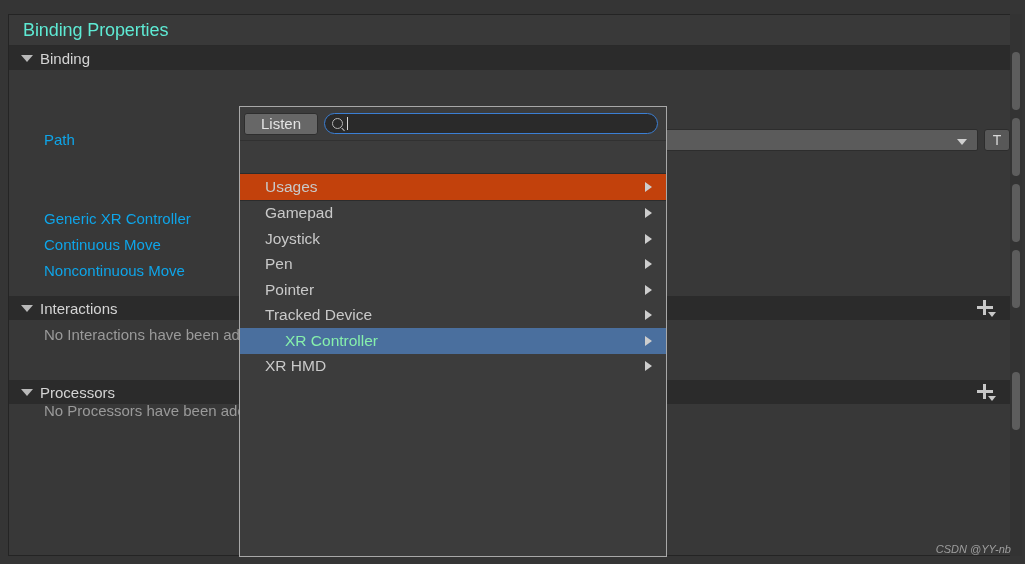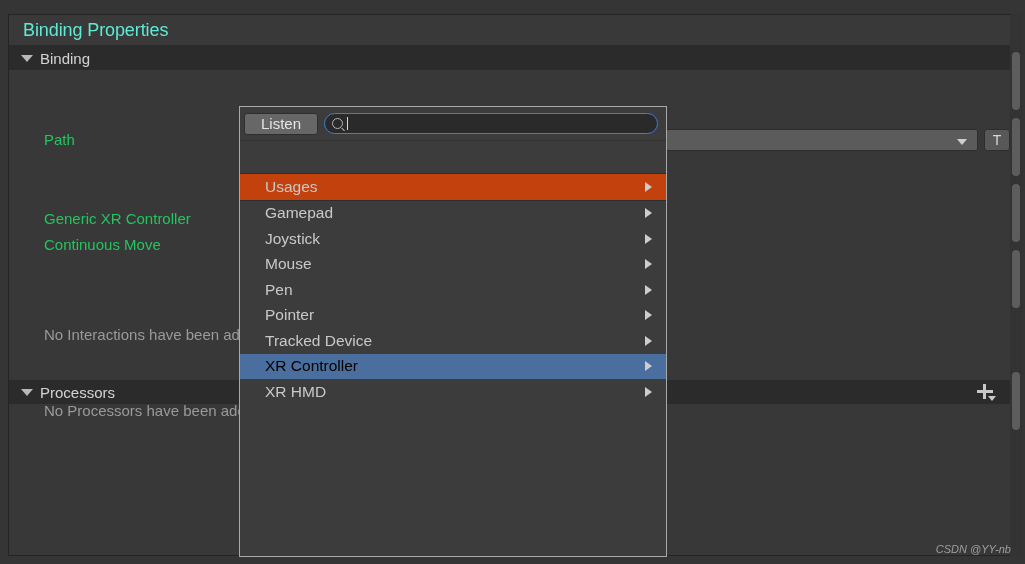--- a/index.html
+++ b/index.html
@@ -85,21 +85,21 @@
     width: 0; height: 0;
     border-left: 4px solid transparent;
     border-right: 4px solid transparent;
     border-top: 5px solid #c8c8c8;
   }
 
   
   .row-label {
     position: absolute;
     font-size: 15px;
-    color: #22c55e;
+    color: #0ea5e9;
   }
   .row-label.bold { font-weight: bold; color: #d6d6d6; }
   .row-label.dim  { color: #9a9a9a; }
 
   
   .path-field {
     position: absolute;
     left: 239px; top: 83px;
     width: 730px; height: 22px;
     background: #5b5b5b;
@@ -215,21 +215,21 @@
     box-sizing: border-box;
     cursor: pointer;
     position: relative;
   }
   .dd-item.sel { background: #4a6f9e; }
   .dd-item .ilabel {
     font-size: 15.5px;
     color: #c9c9c9;
     white-space: nowrap;
   }
-  .dd-item.sel .ilabel { color: #000000; }
+  .dd-item.sel .ilabel { color: #86efac; margin-left: 20px; }
   .dd-item .arrow {
     position: absolute;
     right: 14px;
     width: 0; height: 0;
     border-top: 5px solid transparent;
     border-bottom: 5px solid transparent;
     border-left: 7px solid #cdcdcd;
   }
   .dd-item.usage-row { background: #c2410c; }
 
@@ -282,21 +282,31 @@
       <div class="path-field">
         <span class="ptext">gripPressed [LeftHand XR Controller]</span>
         <span class="pcaret"></span>
       </div>
 
       <div class="t-btn">T</div>
 
 
       <span class="row-label" style="left:35px; top:164px;">Generic XR Controller</span>
       <span class="row-label" style="left:35px; top:190px;">Continuous Move</span>
-
+      <span class="row-label" style="left:35px; top:216px;">Noncontinuous Move</span>
+
+      <div class="foldout" style="top:250px;">
+        <span class="tri"></span>
+        <span class="ftext">Interactions</span>
+        <span class="plus-btn">
+          <span class="h"></span>
+          <span class="v"></span>
+          <span class="dd"></span>
+        </span>
+      </div>
 
       <span class="row-label dim" style="left:35px; top:280px;">No Interactions have been added.</span>
 
       <div class="foldout" style="top:334px;">
         <span class="tri"></span>
         <span class="ftext">Processors</span>
         <span class="plus-btn">
           <span class="h"></span>
           <span class="v"></span>
           <span class="dd"></span>
@@ -339,24 +349,20 @@
     <div id="dd-list">
         <div class="dd-item">
           <span class="ilabel">Gamepad</span>
           <span class="arrow"></span>
         </div>
         <div class="dd-item">
           <span class="ilabel">Joystick</span>
           <span class="arrow"></span>
         </div>
         <div class="dd-item">
-          <span class="ilabel">Mouse</span>
-          <span class="arrow"></span>
-        </div>
-        <div class="dd-item">
           <span class="ilabel">Pen</span>
           <span class="arrow"></span>
         </div>
         <div class="dd-item">
           <span class="ilabel">Pointer</span>
           <span class="arrow"></span>
         </div>
         <div class="dd-item">
           <span class="ilabel">Tracked Device</span>
           <span class="arrow"></span>

